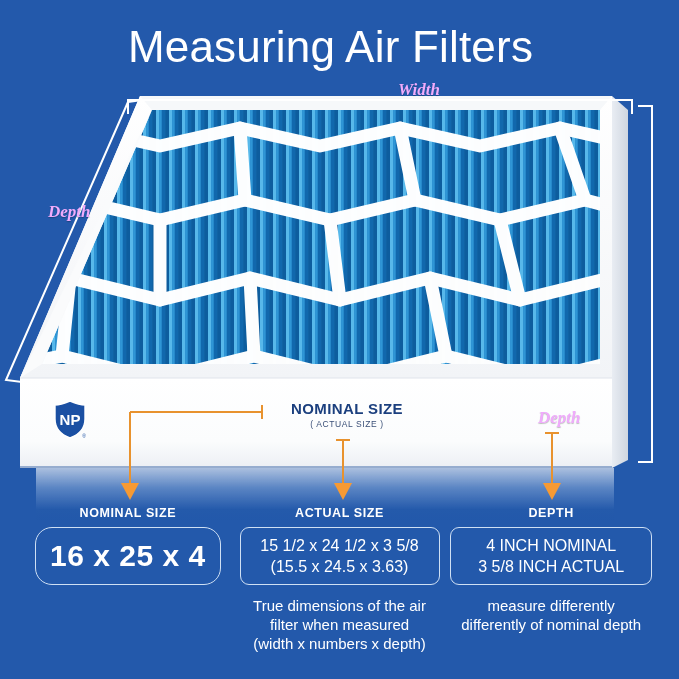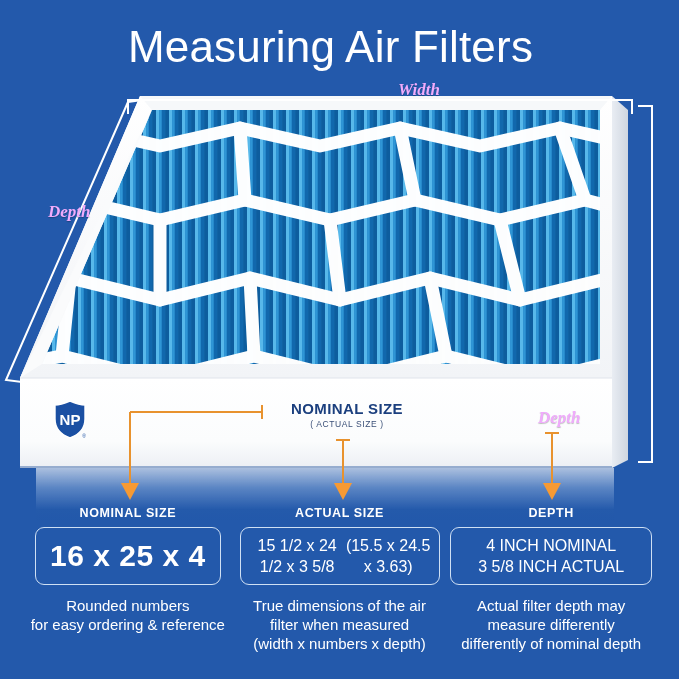--- a/index.html
+++ b/index.html
@@ -102,23 +102,23 @@
   }
   .box {
     border: 1.6px solid #cfe0f4;
     border-radius: 9px;
     min-height: 56px;
     display:flex; align-items:center; justify-content:center;
     color:#ffffff;
     box-sizing:border-box;
     padding: 6px 8px;
   }
-  .box-nominal { height: 58px; width: 186px; margin: 0 auto; }
+  .box-nominal { height: 58px; width: 186px; margin: 0 auto; border-radius: 17px; }
   .box-nominal .v { font-size: 30px; font-weight: bold; letter-spacing: 0.5px; }
-  .box-actual { height: 58px; width: 200px; margin: 0 auto; flex-direction:row; }
+  .box-actual { height: 58px; width: 200px; margin: 0 auto; flex-direction:column; }
   .box-actual .v { font-size: 16px; line-height: 21px; }
   .box-depth { height: 58px; width: 202px; margin: 0 auto; flex-direction:column;text-align:right; }
   .box-depth .v { font-size: 16px; line-height: 21px; }
 
   .col-desc {
     margin-top: 11px;
     color:#ffffff;
     font-size: 15px;
     line-height: 19px;
   }
@@ -258,24 +258,20 @@
     </g>
   </svg>
 
   <div class="cols">
 
     <div class="col">
       <div class="col-head">NOMINAL SIZE</div>
       <div class="box box-nominal">
         <span class="v">16 x 25 x 4</span>
       </div>
-      <div class="col-desc">
-        <div>Rounded numbers</div>
-        <div>for easy ordering &amp; reference</div>
-      </div>
     </div>
 
     <div class="col">
       <div class="col-head">ACTUAL SIZE</div>
       <div class="box box-actual">
         <span class="v">15 1/2 x 24 1/2 x 3 5/8</span>
         <span class="v">(15.5 x 24.5 x 3.63)</span>
       </div>
       <div class="col-desc">
         <div>True dimensions of the air</div>
@@ -284,21 +280,20 @@
       </div>
     </div>
 
     <div class="col">
       <div class="col-head">DEPTH</div>
       <div class="box box-depth">
         <span class="v">4 INCH NOMINAL</span>
         <span class="v">3 5/8 INCH ACTUAL</span>
       </div>
       <div class="col-desc">
-        <div>Actual filter depth may</div>
         <div>measure differently</div>
         <div>differently of nominal depth</div>
       </div>
     </div>
 
   </div>
 
 </div>
 
 </body></html>

